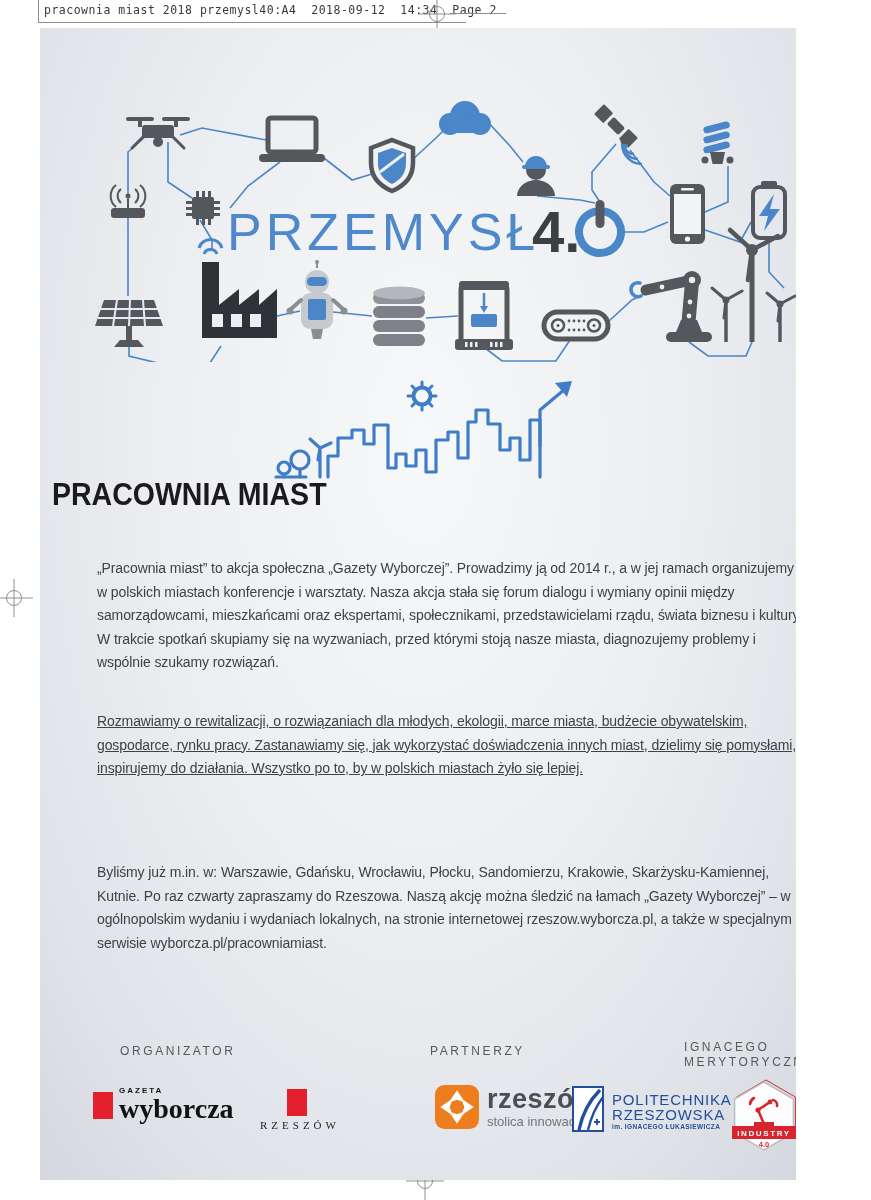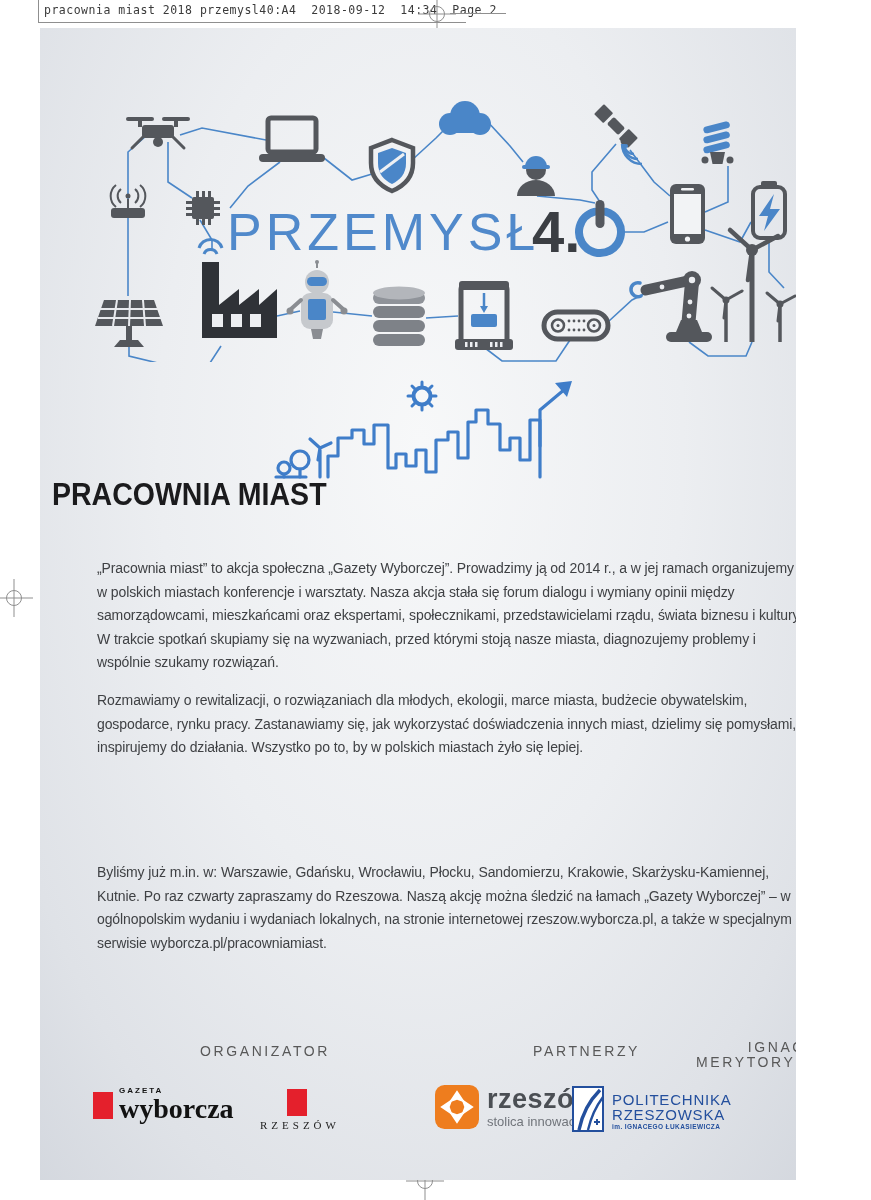--- a/index.html
+++ b/index.html
@@ -14,24 +14,24 @@
   
   .page{position:absolute;left:40px;top:28px;width:793px;height:1152px;
         background:radial-gradient(ellipse at 48% 36%, #f7f8f9 0%, #eceef1 45%, #dfe2e7 78%, #d2d6dd 100%);}
   .hero-svg{position:absolute;left:0;top:62px;width:795px;height:272px;}
   .pm-logo-svg{position:absolute;left:232px;top:352px;width:330px;height:118px;}
   .pm-wordmark{position:absolute;left:0;top:449px;width:100%;
                font-size:31px;font-weight:800;color:#1b1b1d;letter-spacing:0;}
   .pm-wordmark span{display:inline-block;transform:scaleX(.92);}
   .copy{position:absolute;left:57px;width:706px;font-size:14px;line-height:23.5px;
         color:#3f4144;letter-spacing:-.1px;}
-  .p1{top:515px;} .p2{top:647px;} .p3{top:819px;}
+  .p1{top:515px;} .p2{top:668px;text-decoration:underline;} .p3{top:819px;}
   
-  .footer-label{position:absolute;font-size:14px;letter-spacing:2.6px;color:#585858;
-                text-align:right;line-height:15px;}
+  .footer-label{position:absolute;font-size:12px;letter-spacing:2.6px;color:#585858;
+                text-align:left;line-height:15px;}
   .lbl-org{left:80px;top:1016px;width:210px;}
   .lbl-par{left:390px;top:1016px;width:210px;}
   .lbl-mer{left:644px;top:1012px;width:160px;}
   .logo{position:absolute;display:flex;align-items:flex-start;}
   .red-sq{width:20px;height:27px;background:#e4202c;margin-right:6px;margin-top:6px;flex:none;}
   .gw-col{display:flex;flex-direction:column;}
   .gw-small{font-size:8px;font-weight:700;letter-spacing:2px;color:#121212;margin-bottom:-1px;}
   .gw-name{font-family:"Liberation Serif",serif;font-weight:700;font-size:28px;color:#121212;line-height:30px;}
   .wpl-wrap{display:flex;flex-direction:column;align-items:center;}
   .wpl-row{display:flex;align-items:flex-start;}
@@ -412,15 +412,32 @@
         <path d="M16,44 C19,31 25,19 31,11" stroke="#234f9d" stroke-width="2.4" fill="none"></path>
         <path d="M22,36 h6 M25,33 v6" stroke="#234f9d" stroke-width="2"></path>
       </svg>
       <div class="pol-col">
         <span class="pol-l1">POLITECHNIKA</span>
         <span class="pol-l1">RZESZOWSKA</span>
         <span class="pol-l3">im. IGNACEGO ŁUKASIEWICZA</span>
       </div>
     </div>
 
+    <div class="logo" style="left:686px;top:1046px;">
+      <svg width="76" height="80" viewBox="0 0 76 80">
+        <polygon points="40,6 69.4,23 69.4,57 40,74 10.6,57 10.6,23" fill="none" stroke="#d6252e" stroke-width="1"></polygon>
+        <polygon points="38,8 67.4,25 67.4,59 38,76 8.6,59 8.6,25" fill="#fdfdfd" stroke="#b9bcc1" stroke-width="1.5"></polygon>
+        <g stroke="#d6252e" stroke-width="2.6" fill="none" stroke-linecap="round">
+          <path d="M38,50 L32,36 L44,28"></path>
+          <path d="M47,26 a5,5 0 0 1 4,6"></path>
+          <path d="M24,30 a8,8 0 0 1 4,-6"></path>
+        </g>
+        <circle cx="32" cy="36" r="2.6" fill="#d6252e"></circle>
+          <circle cx="44" cy="28" r="2.4" fill="#d6252e"></circle>
+        <rect x="28" y="48" width="20" height="4" fill="#d6252e"></rect>
+        <rect x="6" y="52" width="64" height="13" fill="#d6252e"></rect>
+        <text x="38" y="61.5" text-anchor="middle" font-size="8" font-weight="700" letter-spacing="1.6" fill="#ffffff">INDUSTRY</text>
+        <text x="38" y="72.5" text-anchor="middle" font-size="7.5" font-weight="700" fill="#d6252e">4.0</text>
+      </svg>
+    </div>
 
   </div>
 </div>
 
 </body></html>

